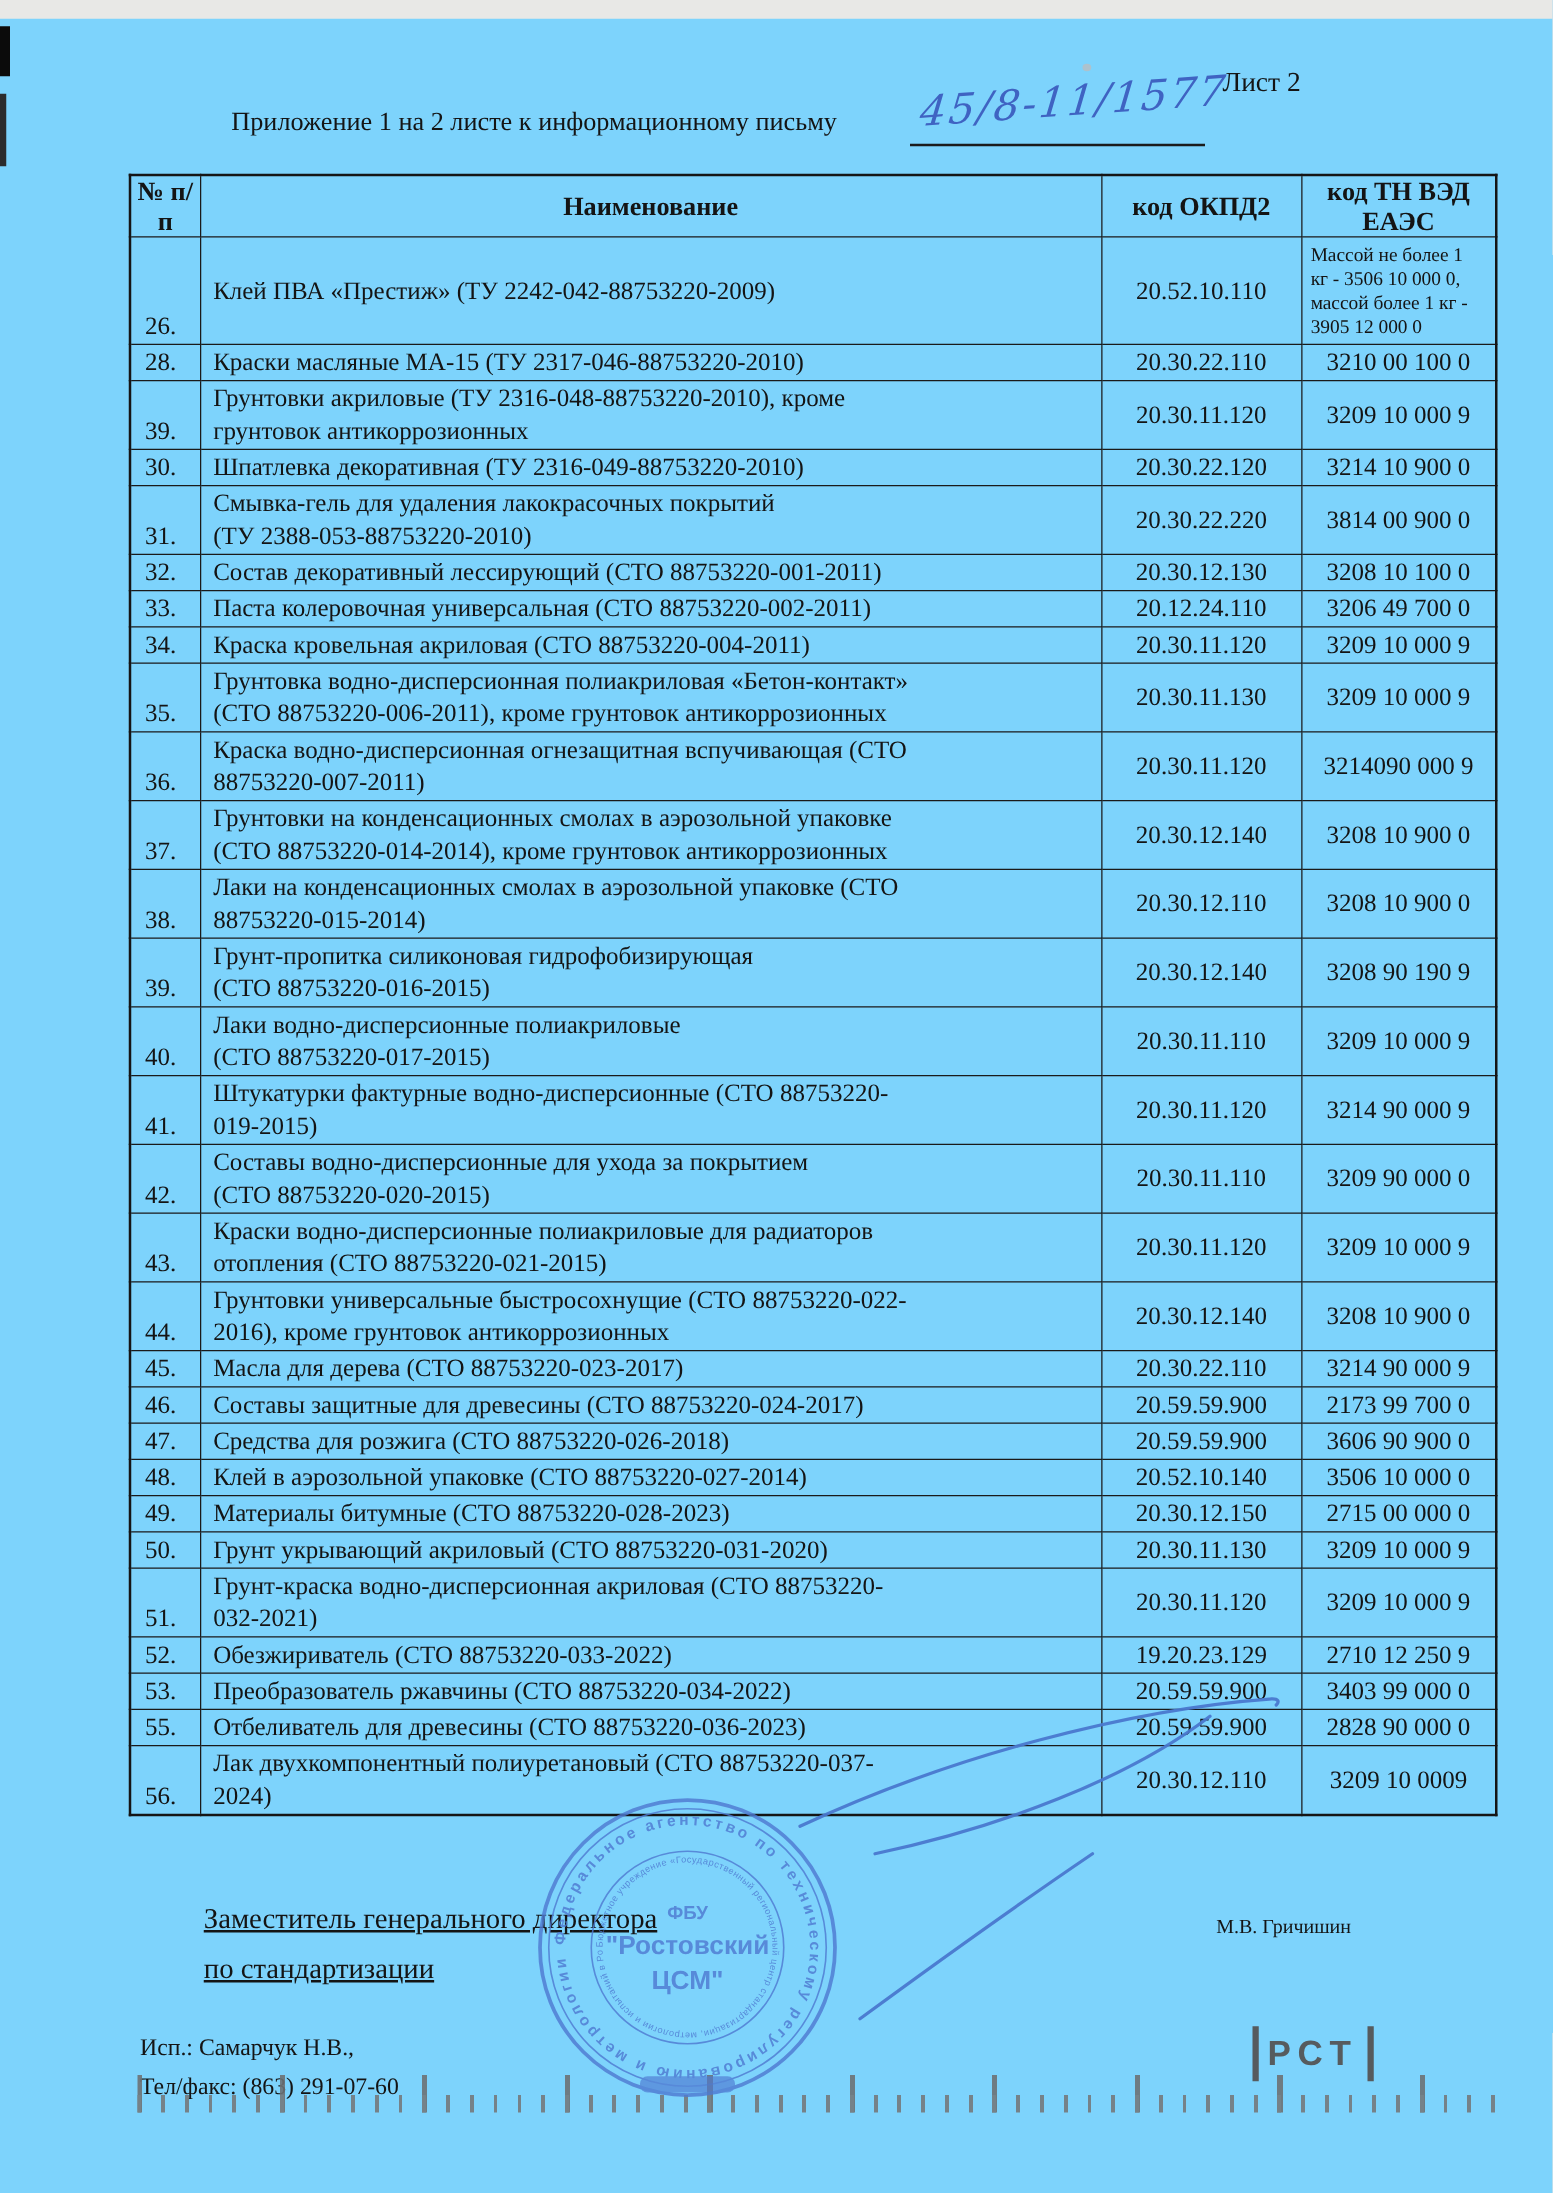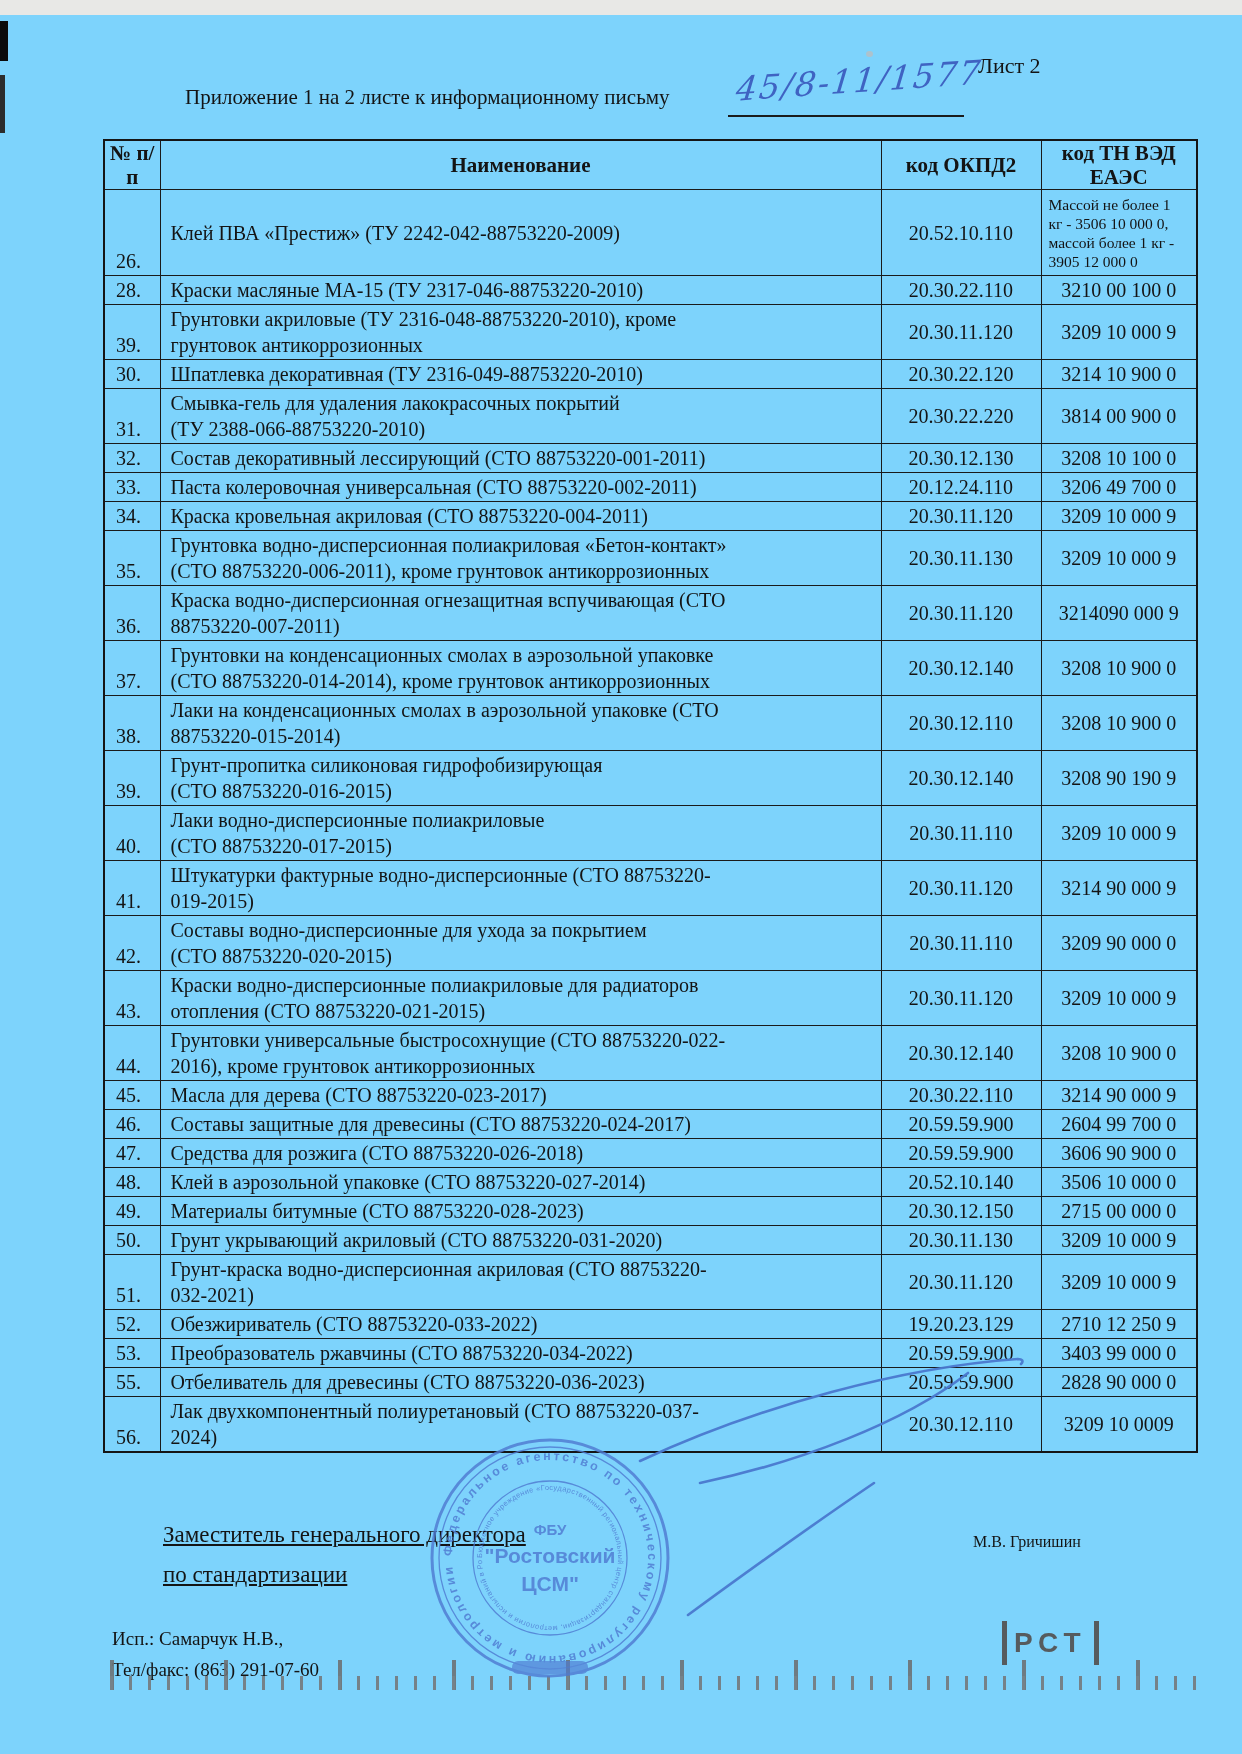--- a/index.html
+++ b/index.html
@@ -139,21 +139,21 @@
     <tr class="h1">
       <td class="c-num">30.</td>
       <td class="c-name">Шпатлевка декоративная  (ТУ 2316-049-88753220-2010)</td>
       <td class="c-okpd">20.30.22.120</td>
       <td class="c-tnved">3214 10 900 0</td>
     </tr>
 
     <tr class="h2">
       <td class="c-num">31.</td>
       <td class="c-name">Смывка-гель для удаления лакокрасочных покрытий
-(ТУ 2388-066-88753220-2010)</td>
+(ТУ 2388-053-88753220-2010)</td>
       <td class="c-okpd">20.30.22.220</td>
       <td class="c-tnved">3814 00 900 0</td>
     </tr>
 
     <tr class="h1">
       <td class="c-num">32.</td>
       <td class="c-name">Состав декоративный лессирующий (СТО 88753220-001-2011)</td>
       <td class="c-okpd">20.30.12.130</td>
       <td class="c-tnved">3208 10 100 0</td>
     </tr>
@@ -256,21 +256,21 @@
       <td class="c-num">45.</td>
       <td class="c-name">Масла для дерева (СТО 88753220-023-2017)</td>
       <td class="c-okpd">20.30.22.110</td>
       <td class="c-tnved">3214 90 000 9</td>
     </tr>
 
     <tr class="h1">
       <td class="c-num">46.</td>
       <td class="c-name">Составы защитные для древесины (СТО 88753220-024-2017)</td>
       <td class="c-okpd">20.59.59.900</td>
-      <td class="c-tnved">2604 99 700 0</td>
+      <td class="c-tnved">2173 99 700 0</td>
     </tr>
 
     <tr class="h1">
       <td class="c-num">47.</td>
       <td class="c-name">Средства для розжига (СТО 88753220-026-2018)</td>
       <td class="c-okpd">20.59.59.900</td>
       <td class="c-tnved">3606 90 900 0</td>
     </tr>
 
     <tr class="h1">

